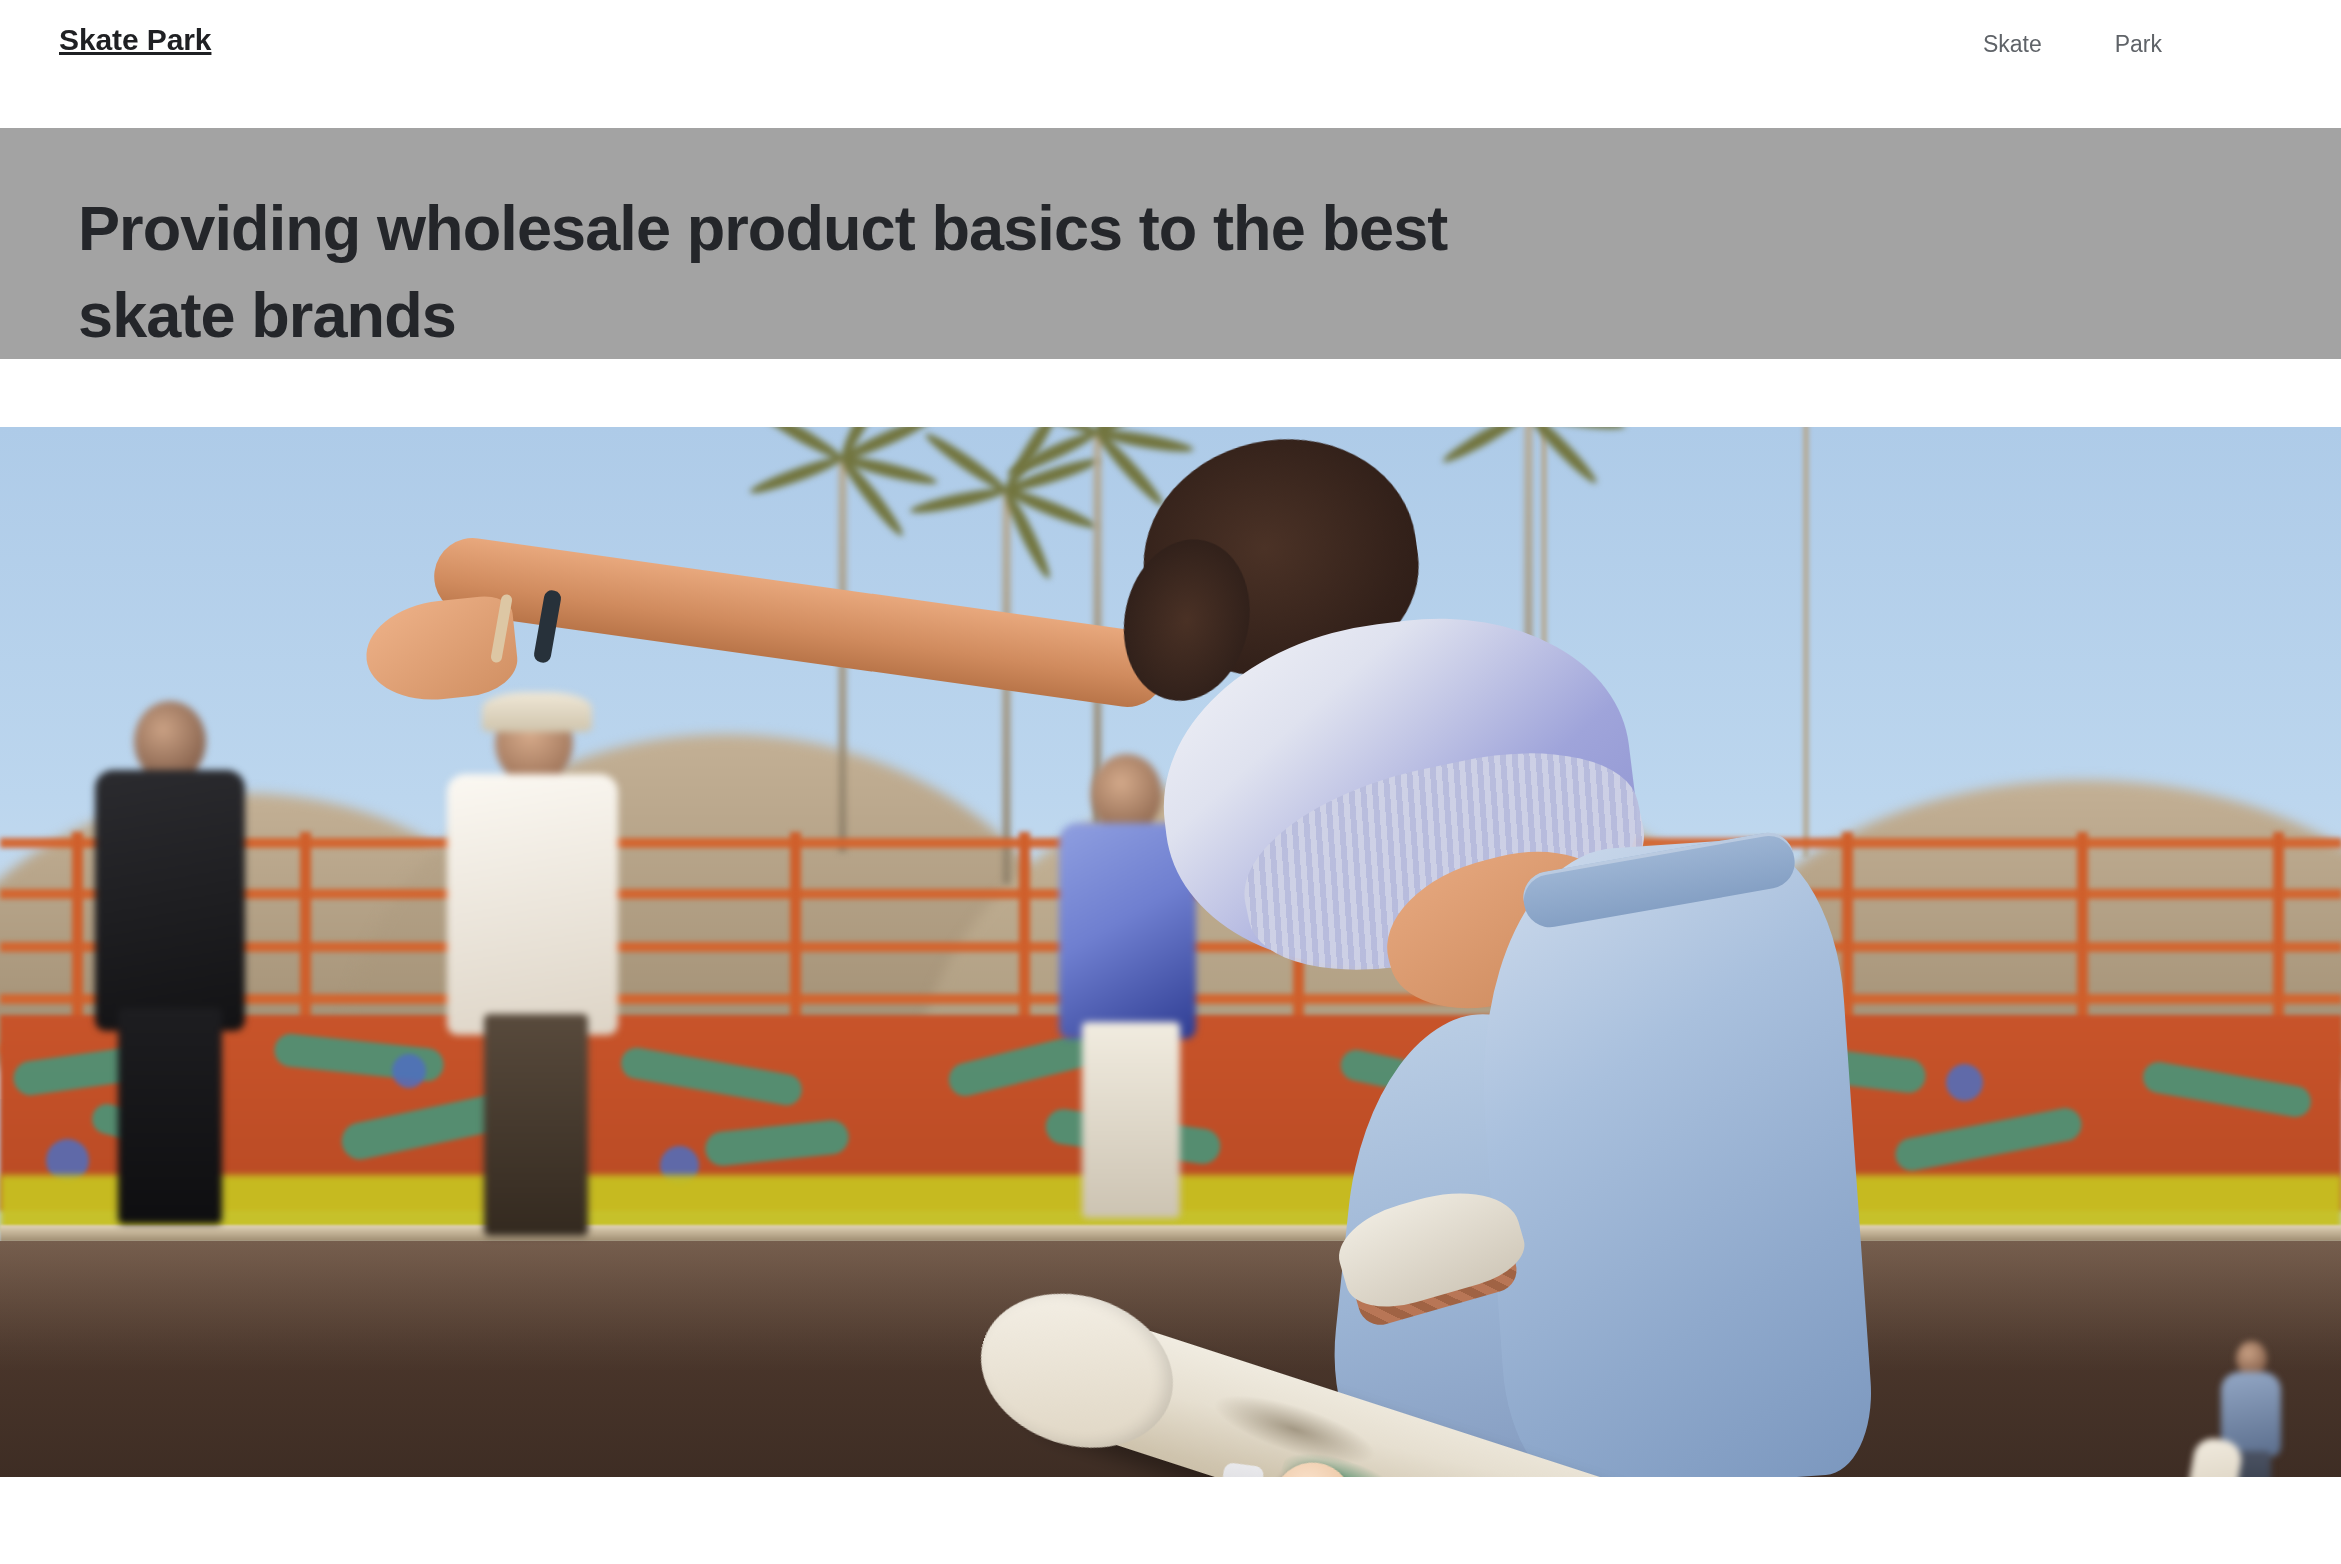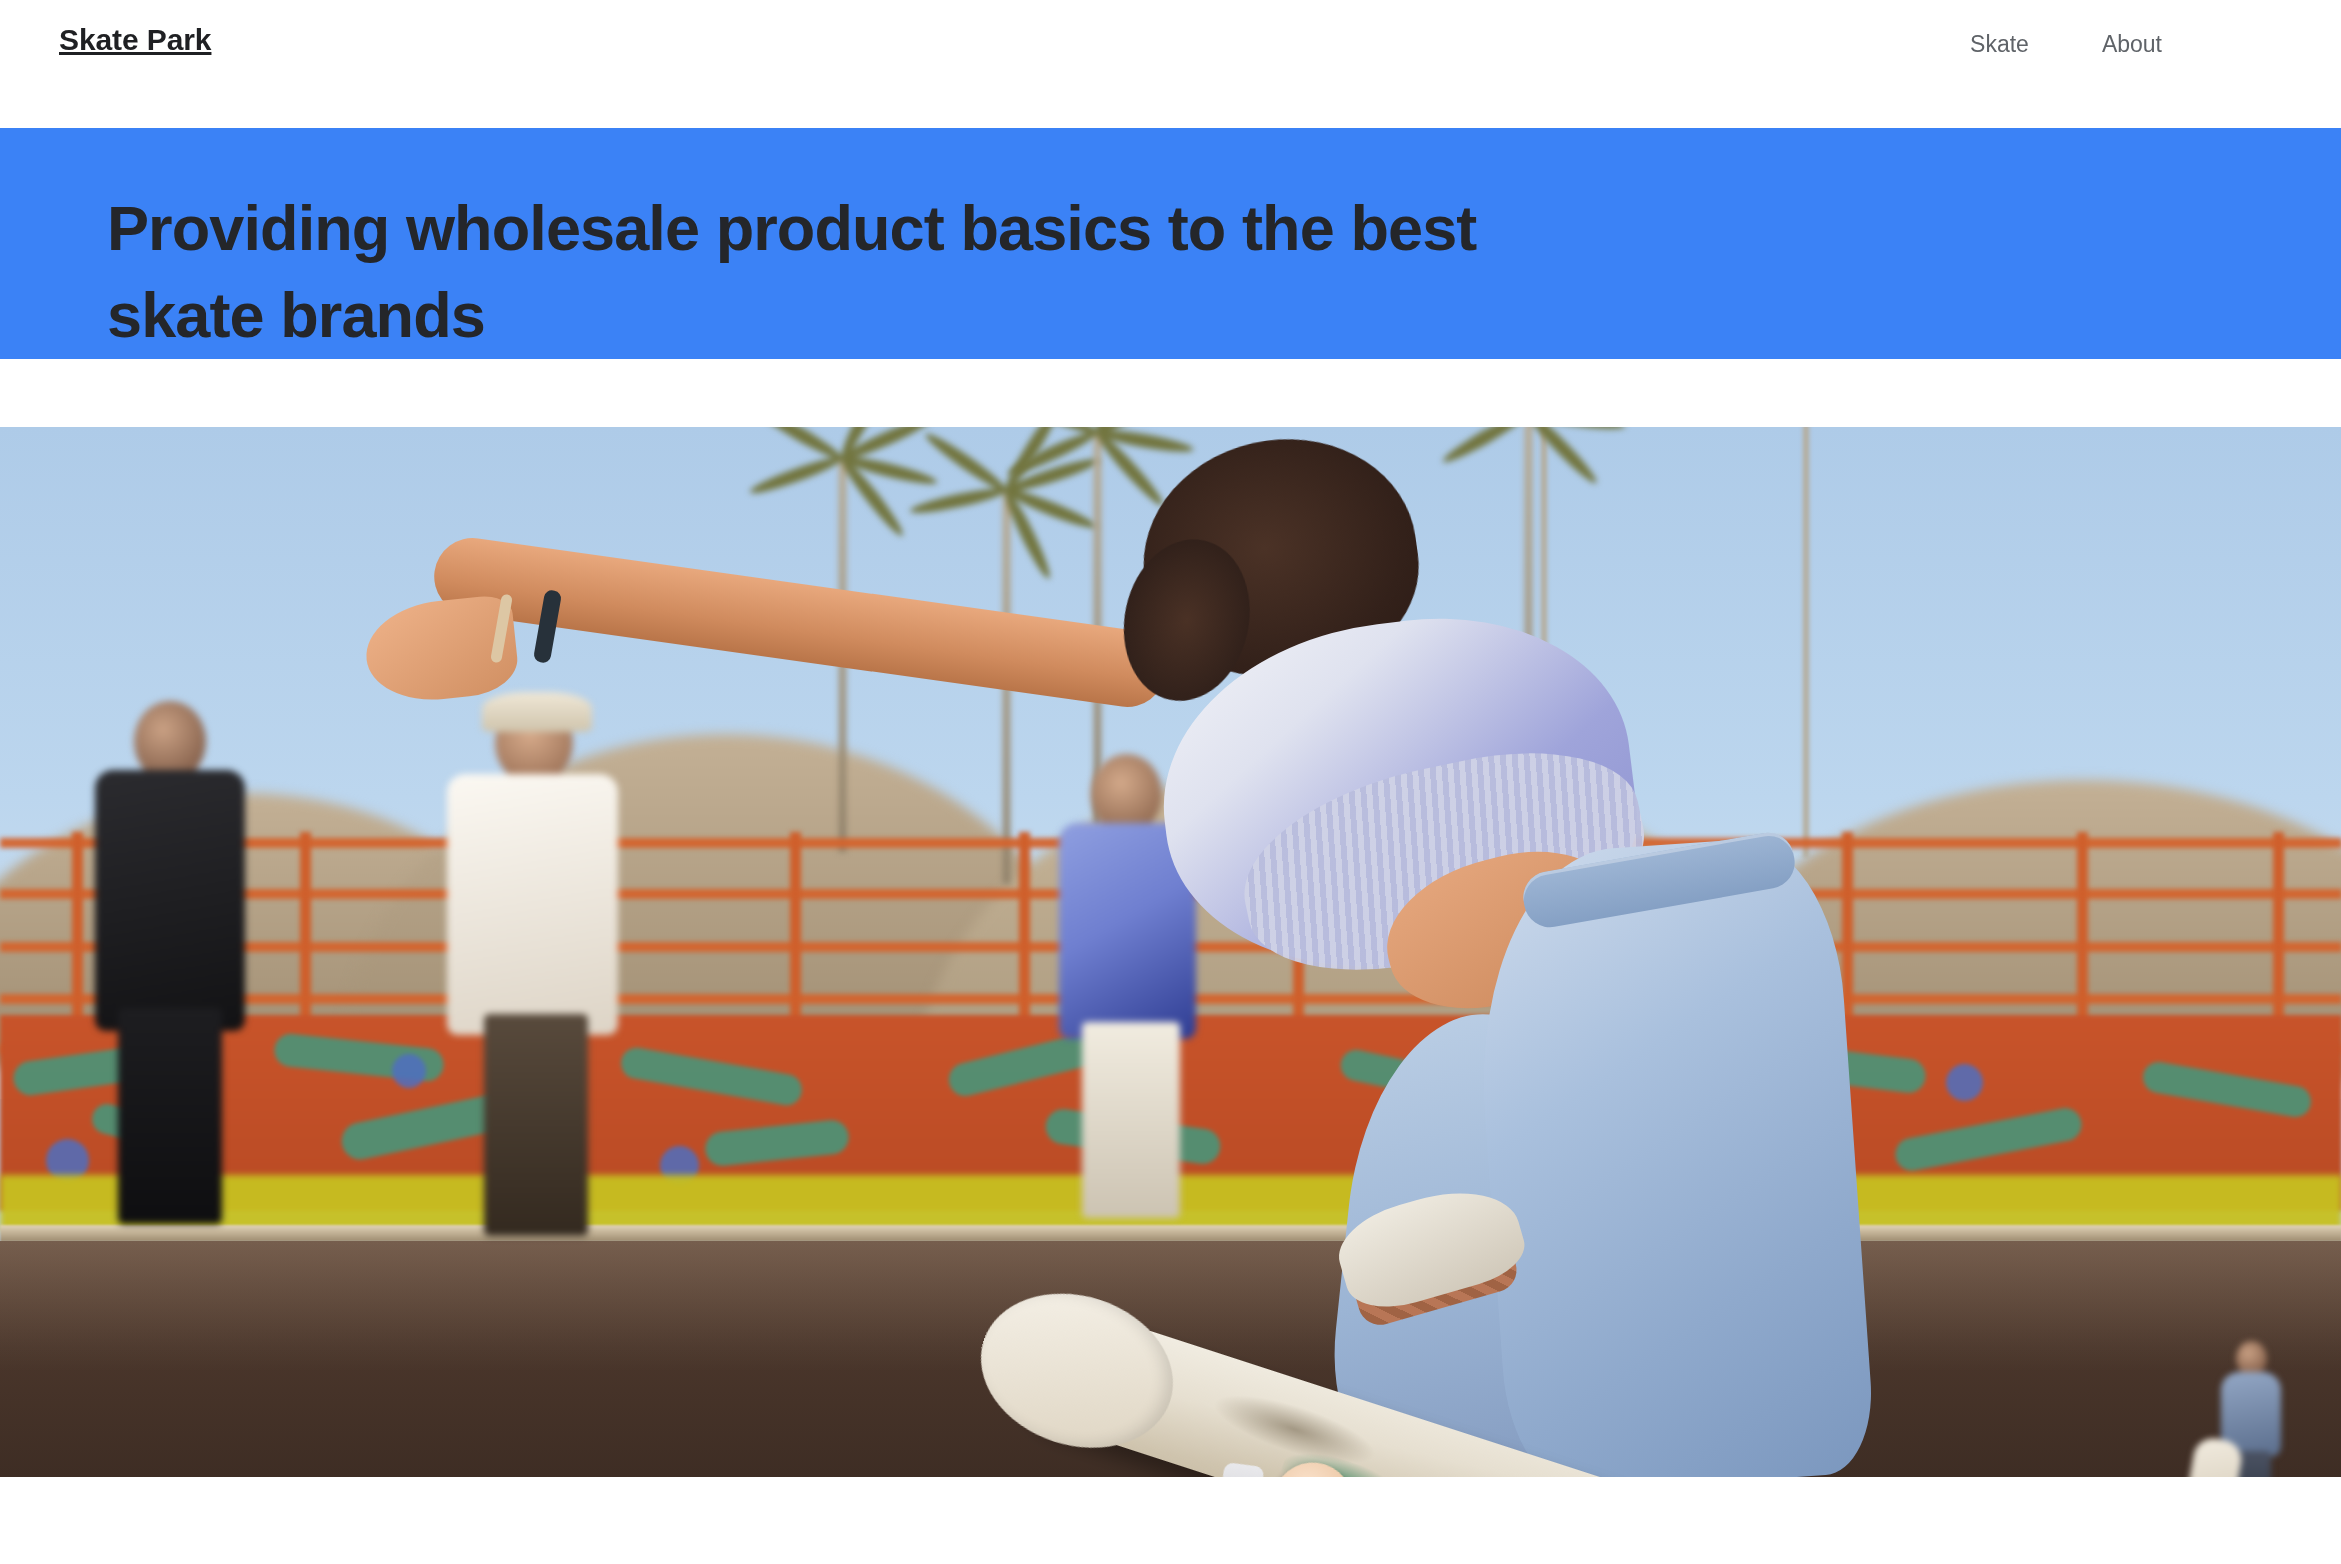--- a/index.html
+++ b/index.html
@@ -39,22 +39,22 @@
   .nav-link{
     font-size:23px;
     font-weight:400;
     color:#5f6368;
     text-decoration:none;
     white-space:nowrap;
   }
 
   
   .hero-copy{
-    padding:0 0 0 107px;
-    background:#3b82f6;
+    padding:0 0 0 78px;
+    background:#a3a3a3;
   }
   .hero-title{
     font-size:63px;
     line-height:1.38;
     font-weight:600;
     letter-spacing:-0.9px;
     color:#24262a;
     max-width:1424px;
     padding-top:57px;
   }
@@ -305,21 +305,21 @@
   }
 </style>
 </head>
 <body>
 
 <header class="site-header">
   <a class="logo" href="#">Skate Park</a>
 
   <nav class="nav">
     <a class="nav-link" href="#">Skate</a>
-    <a class="nav-link" href="#">About</a>
+    <a class="nav-link" href="#">Park</a>
   </nav>
 </header>
 
 <section class="hero-copy">
   <h1 class="hero-title">Providing wholesale product basics to the best skate brands</h1>
 </section>
 <div class="hero-spacer"></div>
 
 <figure class="hero-image" aria-label="Skateboarder dropping into a ramp at an outdoor skate park">
 

